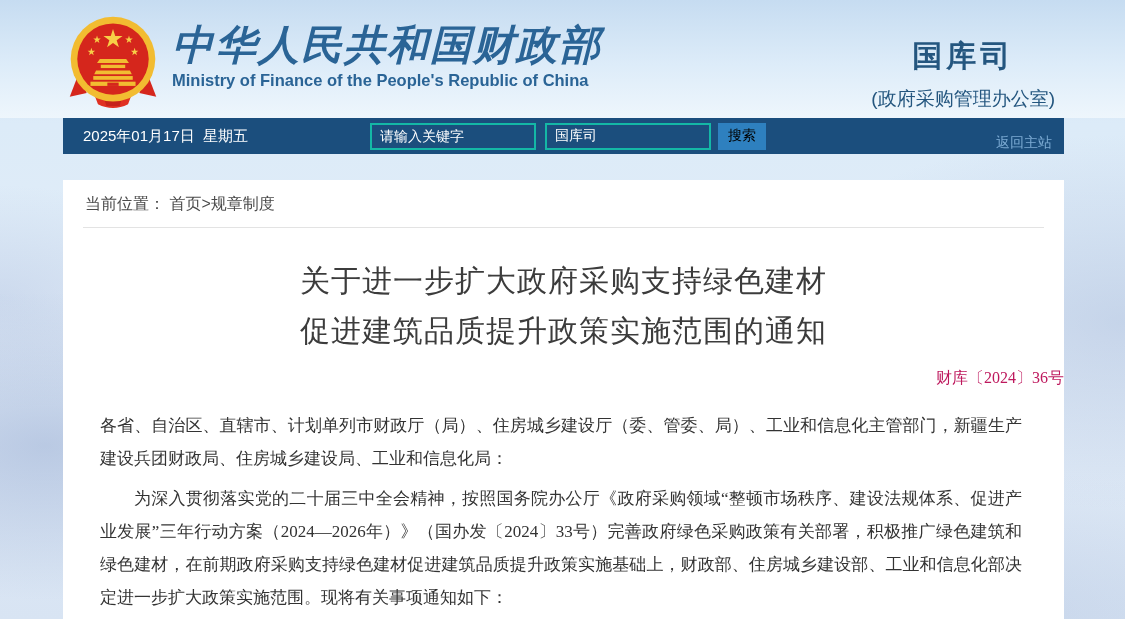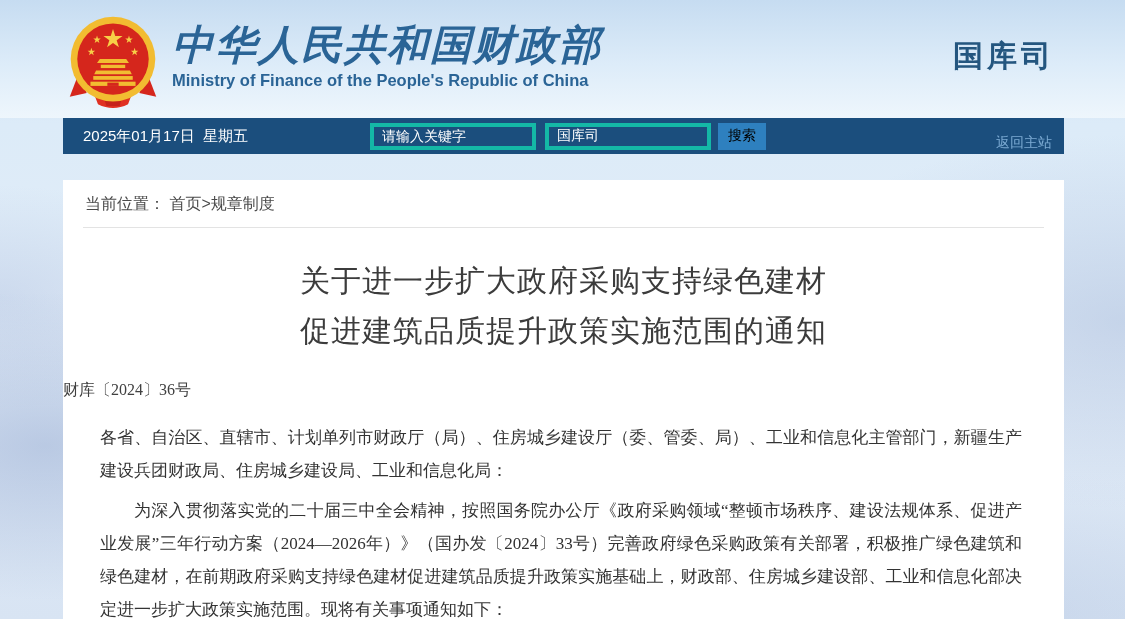--- a/index.html
+++ b/index.html
@@ -45,21 +45,21 @@
     position: absolute; left: 63px; top: 118px; width: 1001px; height: 36px;
     background: #1b4e7d;
     display: flex; align-items: center;
   }
   .toolbar-date {
     color: #ffffff; font-size: 15px; margin-left: 20px; white-space: pre;
   }
   .search-group { position: absolute; left: 307px; display: flex; align-items: center; }
   .tb-input {
     width: 166px; height: 27px;
-    background: transparent; border: 4px solid #14b8a6;
+    background: transparent; border: 2px solid #14b8a6;
     color: #ffffff; font-size: 14px; padding: 0 8px;
     font-family: "Liberation Sans", sans-serif; outline: none;
   }
   .tb-input::placeholder { color: #ffffff; opacity: 1; }
   .tb-scope { margin-left: 9px; }
   .tb-search-btn {
     margin-left: 7px; width: 48px; height: 27px;
     background: #2e80bf; color: #000000; border: none;
     font-size: 14px; cursor: pointer; font-family: "Liberation Sans", sans-serif;
   }
@@ -79,22 +79,22 @@
   .breadcrumb a { color: #4a4a4a; text-decoration: none; cursor: pointer; }
   .crumb-divider { border-bottom: 1px solid #e3e3e3; margin: 0 20px; }
 
   .doc-title {
     margin-top: 28px; text-align: center;
     font-size: 30px; line-height: 50px; color: #3c3c3c;
     font-family: "Liberation Sans", sans-serif; font-weight: 500;
     letter-spacing: 1px;
   }
   .doc-number {
-    margin-top: 24px; text-align: left;
-    font-size: 16px; color: #404040;
+    margin-top: 12px; text-align: right;
+    font-size: 16px; color: #be185d;
     font-family: "Liberation Serif", "DejaVu Serif", serif;
   }
   .doc-body {
     margin-top: 20px; padding: 0 42px 0 37px;
     font-size: 17px; line-height: 33px; color: #333333;
     font-family: "Liberation Serif", "DejaVu Serif", serif;
     text-align: justify;
   }
   .doc-body p { margin-bottom: 7px; }
   .doc-body p.indent { text-indent: 2em; }
@@ -129,20 +129,21 @@
       <rect x="44" y="73" width="12" height="3.5" fill="#d5261c"></rect>
     </svg>
 
     <div class="brand">
       <div class="brand-cn">中华人民共和国财政部</div>
       <div class="brand-en">Ministry of Finance of the People's Republic of China</div>
     </div>
 
     <div class="dept">
       <div class="dept-main">国库司</div>
+      <div class="dept-sub">(政府采购管理办公室)</div>
     </div>
   </div>
 
   <div class="toolbar">
     <span class="toolbar-date">2025年01月17日  星期五</span>
 
     <div class="search-group">
       <input class="tb-input" type="text" placeholder="请输入关键字" style="">
       <input class="tb-input tb-scope" type="text" value="国库司" style="">
       <button class="tb-search-btn">搜索</button>

